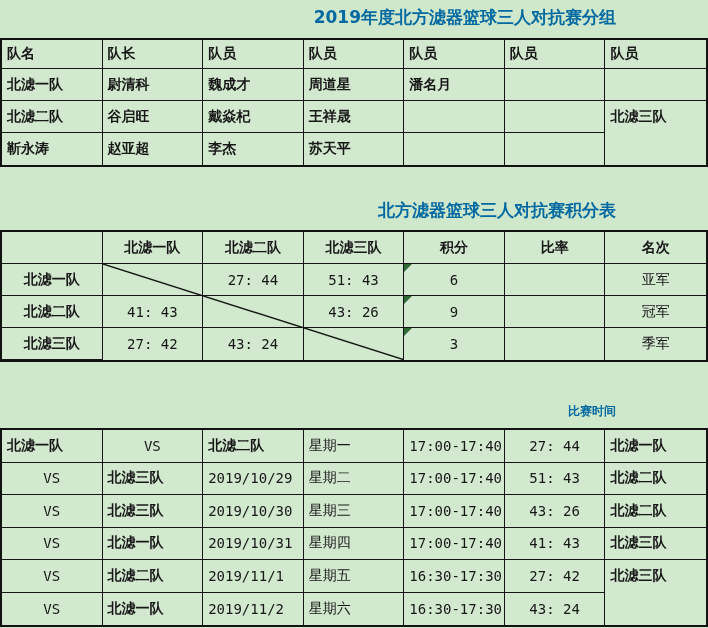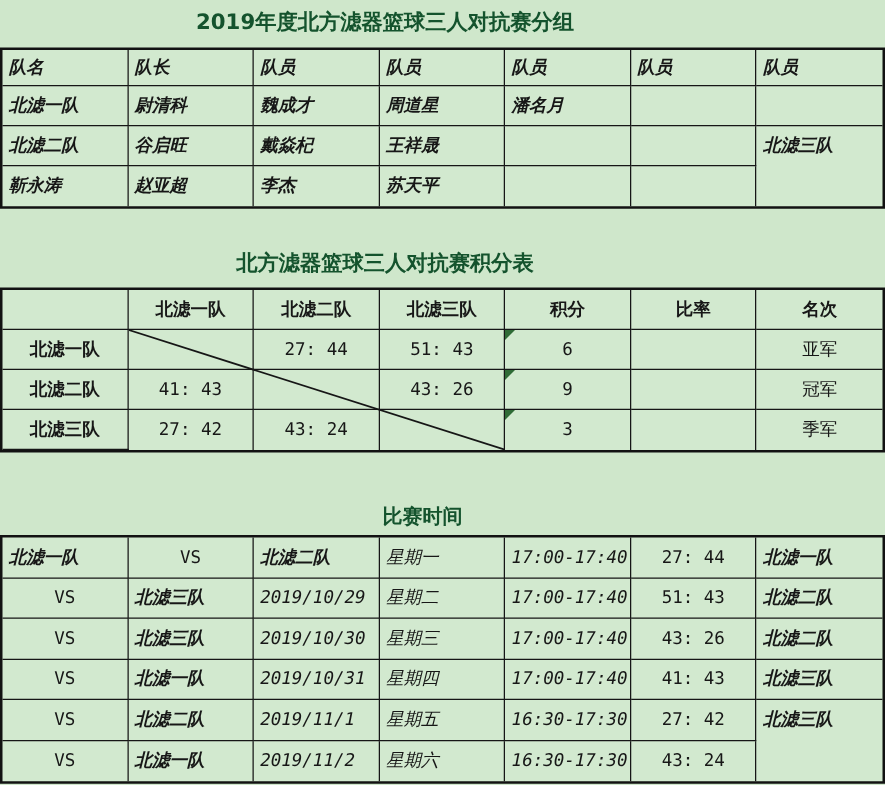--- a/index.html
+++ b/index.html
@@ -3,39 +3,39 @@
 <meta charset="utf-8">
 <style>
   html,body{margin:0;padding:0;}
   body{
     width:708px;height:628px;position:relative;overflow:hidden;
     background:#cfe7cb;
     font-family:"DejaVu Sans",sans-serif;
     color:#171717;
   }
   .title{
-    position:absolute;left:0;width:616px;text-align:center;
-    font-weight:700;font-size:17px;color:#14532d;
+    position:absolute;left:0;width:616px;text-align:right;
+    font-weight:700;font-size:17px;color:#0369a1;
   }
   .grid{
     position:absolute;left:0;width:708px;box-sizing:border-box;
     border:2px solid #121212;background:#d2e9cf;
     display:grid;grid-template-columns:repeat(7,1fr);
   }
   #grouping-grid{top:38px;height:129px;grid-template-rows:29px repeat(3,1fr);}
   #standings-grid{top:230px;height:132px;grid-template-rows:32px repeat(3,1fr);}
   #schedule-grid{top:428px;height:199px;grid-template-rows:repeat(6,1fr);}
   .cell{
     border-right:1px solid #161616;border-bottom:1px solid #161616;
     display:flex;align-items:center;position:relative;
     font-size:14px;overflow:hidden;white-space:nowrap;
   }
   .cell:nth-child(7n){border-right:none;}
   .cell:nth-last-child(-n+7){border-bottom:none;}
-  .left{justify-content:flex-start;padding-left:5px;font-style:italic;}
+  .left{justify-content:flex-start;padding-left:5px;}
   .center{justify-content:center;}
   .head{font-weight:700;}
   .cjk{font-weight:700;}
   .light{font-weight:400;}
   .mono{font-family:"DejaVu Sans Mono",monospace;font-weight:400;font-size:14px;}
   .tri::before{
     content:"";position:absolute;top:0;left:0;width:0;height:0;
     border-top:8px solid #2f6b36;border-right:8px solid transparent;
   }
   #diag-overlay{
@@ -110,21 +110,21 @@
     <div class="cell mono center tri">3</div>
     <div class="cell center"></div>
     <div class="cell cjk center light">季军</div>
     <div id="diag-overlay">
     <svg viewBox="0 0 100 100" preserveAspectRatio="none" aria-hidden="true">
       <line x1="0" y1="0" x2="100" y2="100" stroke="#161616" stroke-width="1.4" vector-effect="non-scaling-stroke"></line>
     </svg>
   </div>
 </div>
 
-<div class="title" style="top:403px;font-size:16px;margin-left:30px;">比赛时间</div>
+<div class="title" style="top:403px;font-size:12px;">比赛时间</div>
 
 <div id="schedule-grid" class="grid">
     <div class="cell cjk left">北滤一队</div>
     <div class="cell mono center">VS</div>
     <div class="cell cjk left">北滤二队</div>
     <div class="cell cjk left light">星期一</div>
     <div class="cell mono left">17:00-17:40</div>
     <div class="cell mono center">27: 44</div>
     <div class="cell cjk left">北滤一队</div>
     <div class="cell mono center">VS</div>

